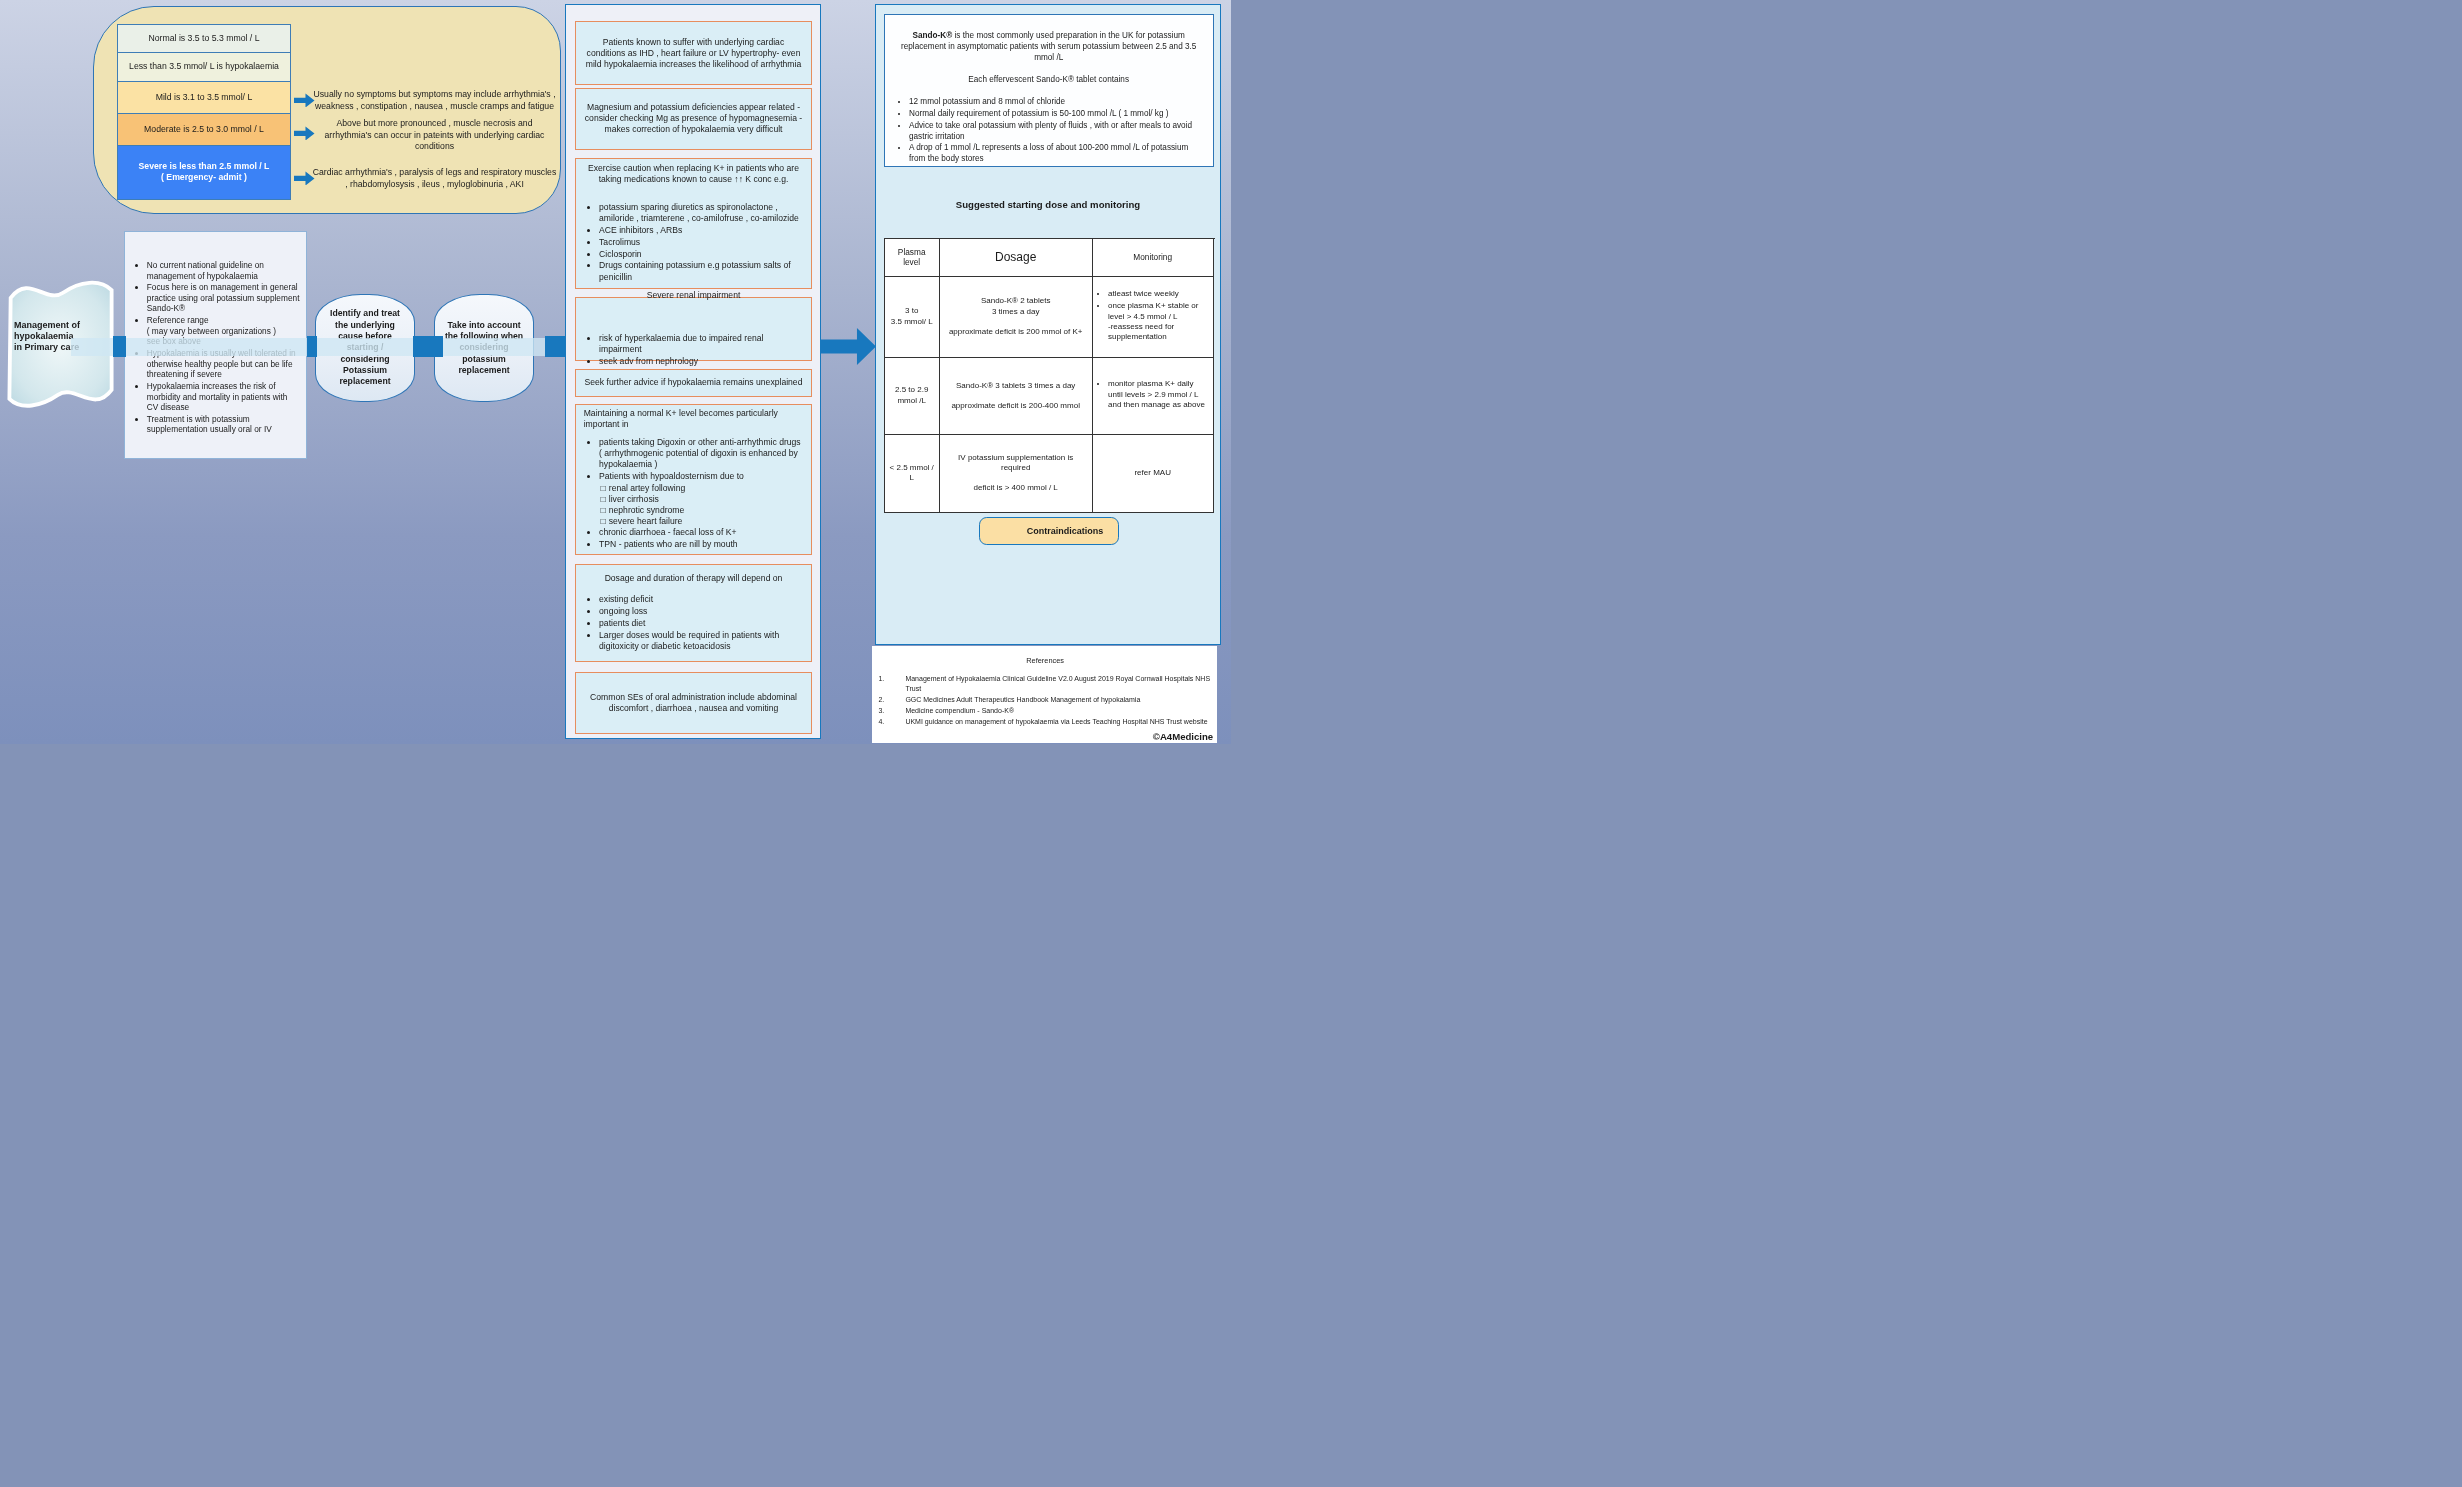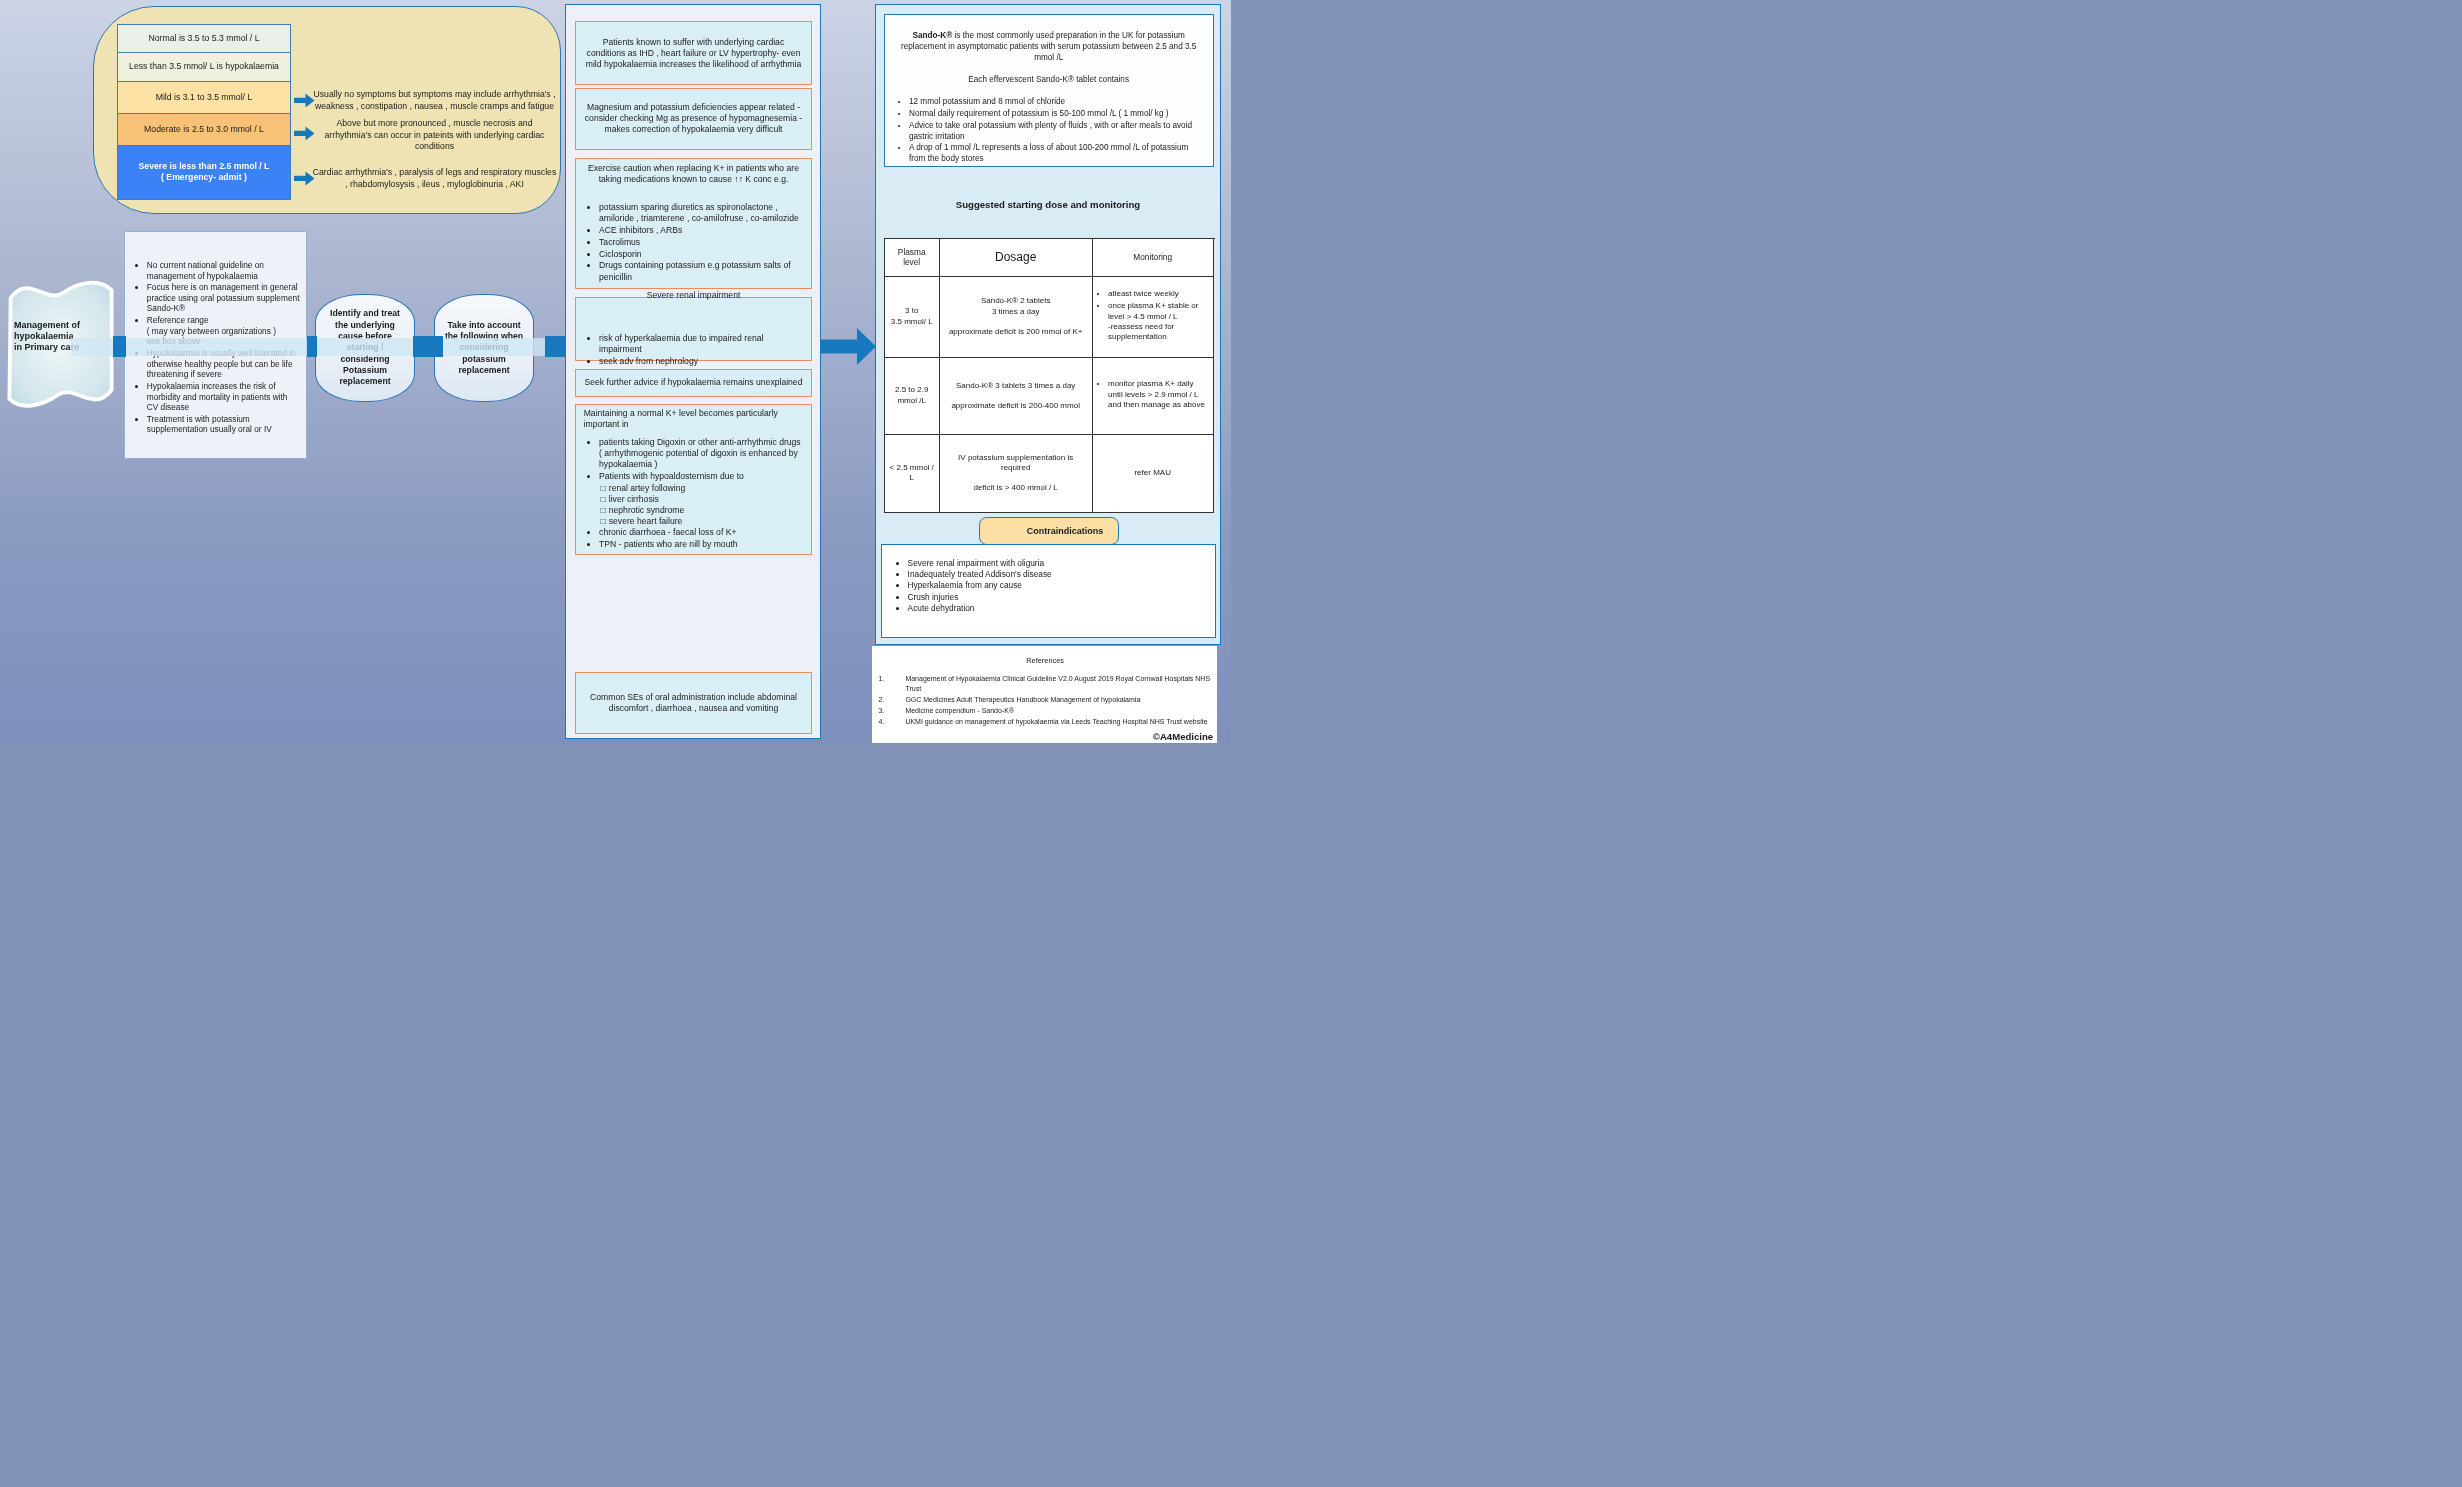--- a/index.html
+++ b/index.html
@@ -197,20 +197,29 @@
         <div class="check-row"><span class="sq">□</span><span>renal artey following</span></div>
         <div class="check-row"><span class="sq">□</span><span>liver cirrhosis</span></div>
         <div class="check-row"><span class="sq">□</span><span>nephrotic syndrome</span></div>
         <div class="check-row"><span class="sq">□</span><span>severe heart failure</span></div>
       </div>
       <ul>
         <li>chronic diarrhoea - faecal loss of K+</li>
         <li>TPN - patients who are nill by mouth</li>
       </ul>
     </div>
+    <div class="mbox" style="top:559px;height:98px;">
+      <div class="ttl" style="margin-bottom:10.3px;">Dosage and duration of therapy will depend on</div>
+      <ul>
+        <li>existing deficit</li>
+        <li>ongoing loss</li>
+        <li>patients diet</li>
+        <li>Larger doses would be required in patients with digitoxicity or diabetic ketoacidosis</li>
+      </ul>
+    </div>
     <div class="mbox" style="top:667px;height:62px;">
       <div class="ttl">Common SEs of oral administration include abdominal discomfort , diarrhoea , nausea and vomiting</div>
     </div>
   </div>
 
   <div class="right-panel">
     <div class="info-box">
       <p class="lead"><b>Sando-K®</b><span> is the most commonly used preparation in the UK for potassium replacement in asymptomatic patients with serum potassium between 2.5 and 3.5 mmol /L</span></p>
       <p class="line2">Each effervescent Sando-K® tablet contains</p>
       <ul>
@@ -260,29 +269,20 @@
       <div class="cell pre">&lt; 2.5 mmol / L</div>
       <div class="cell">
         <div>IV potassium supplementation is required</div>
         <div class="dgap"></div>
         <div>deficit is &gt; 400 mmol / L</div>
       </div>
       <div class="cell">refer MAU</div>
     </div>
 
     <div class="contra-tab">Contraindications</div>
-    <div class="contra-box">
-      <ul>
-        <li>Severe renal impairment with oliguria</li>
-        <li>Inadequately treated Addison's disease</li>
-        <li>Hyperkalaemia from any cause</li>
-        <li>Crush injuries</li>
-        <li>Acute dehydration</li>
-      </ul>
-    </div>
   </div>
 
   <div class="refs">
     <div class="refs-title">References</div>
     <div class="ref-row">
         <span class="num">1.</span>
         <span>Management of Hypokalaemia Clinical Guideline V2.0 August 2019 Royal Cornwall Hospitals NHS Trust</span>
       </div>
     <div class="ref-row">
         <span class="num">2.</span>

